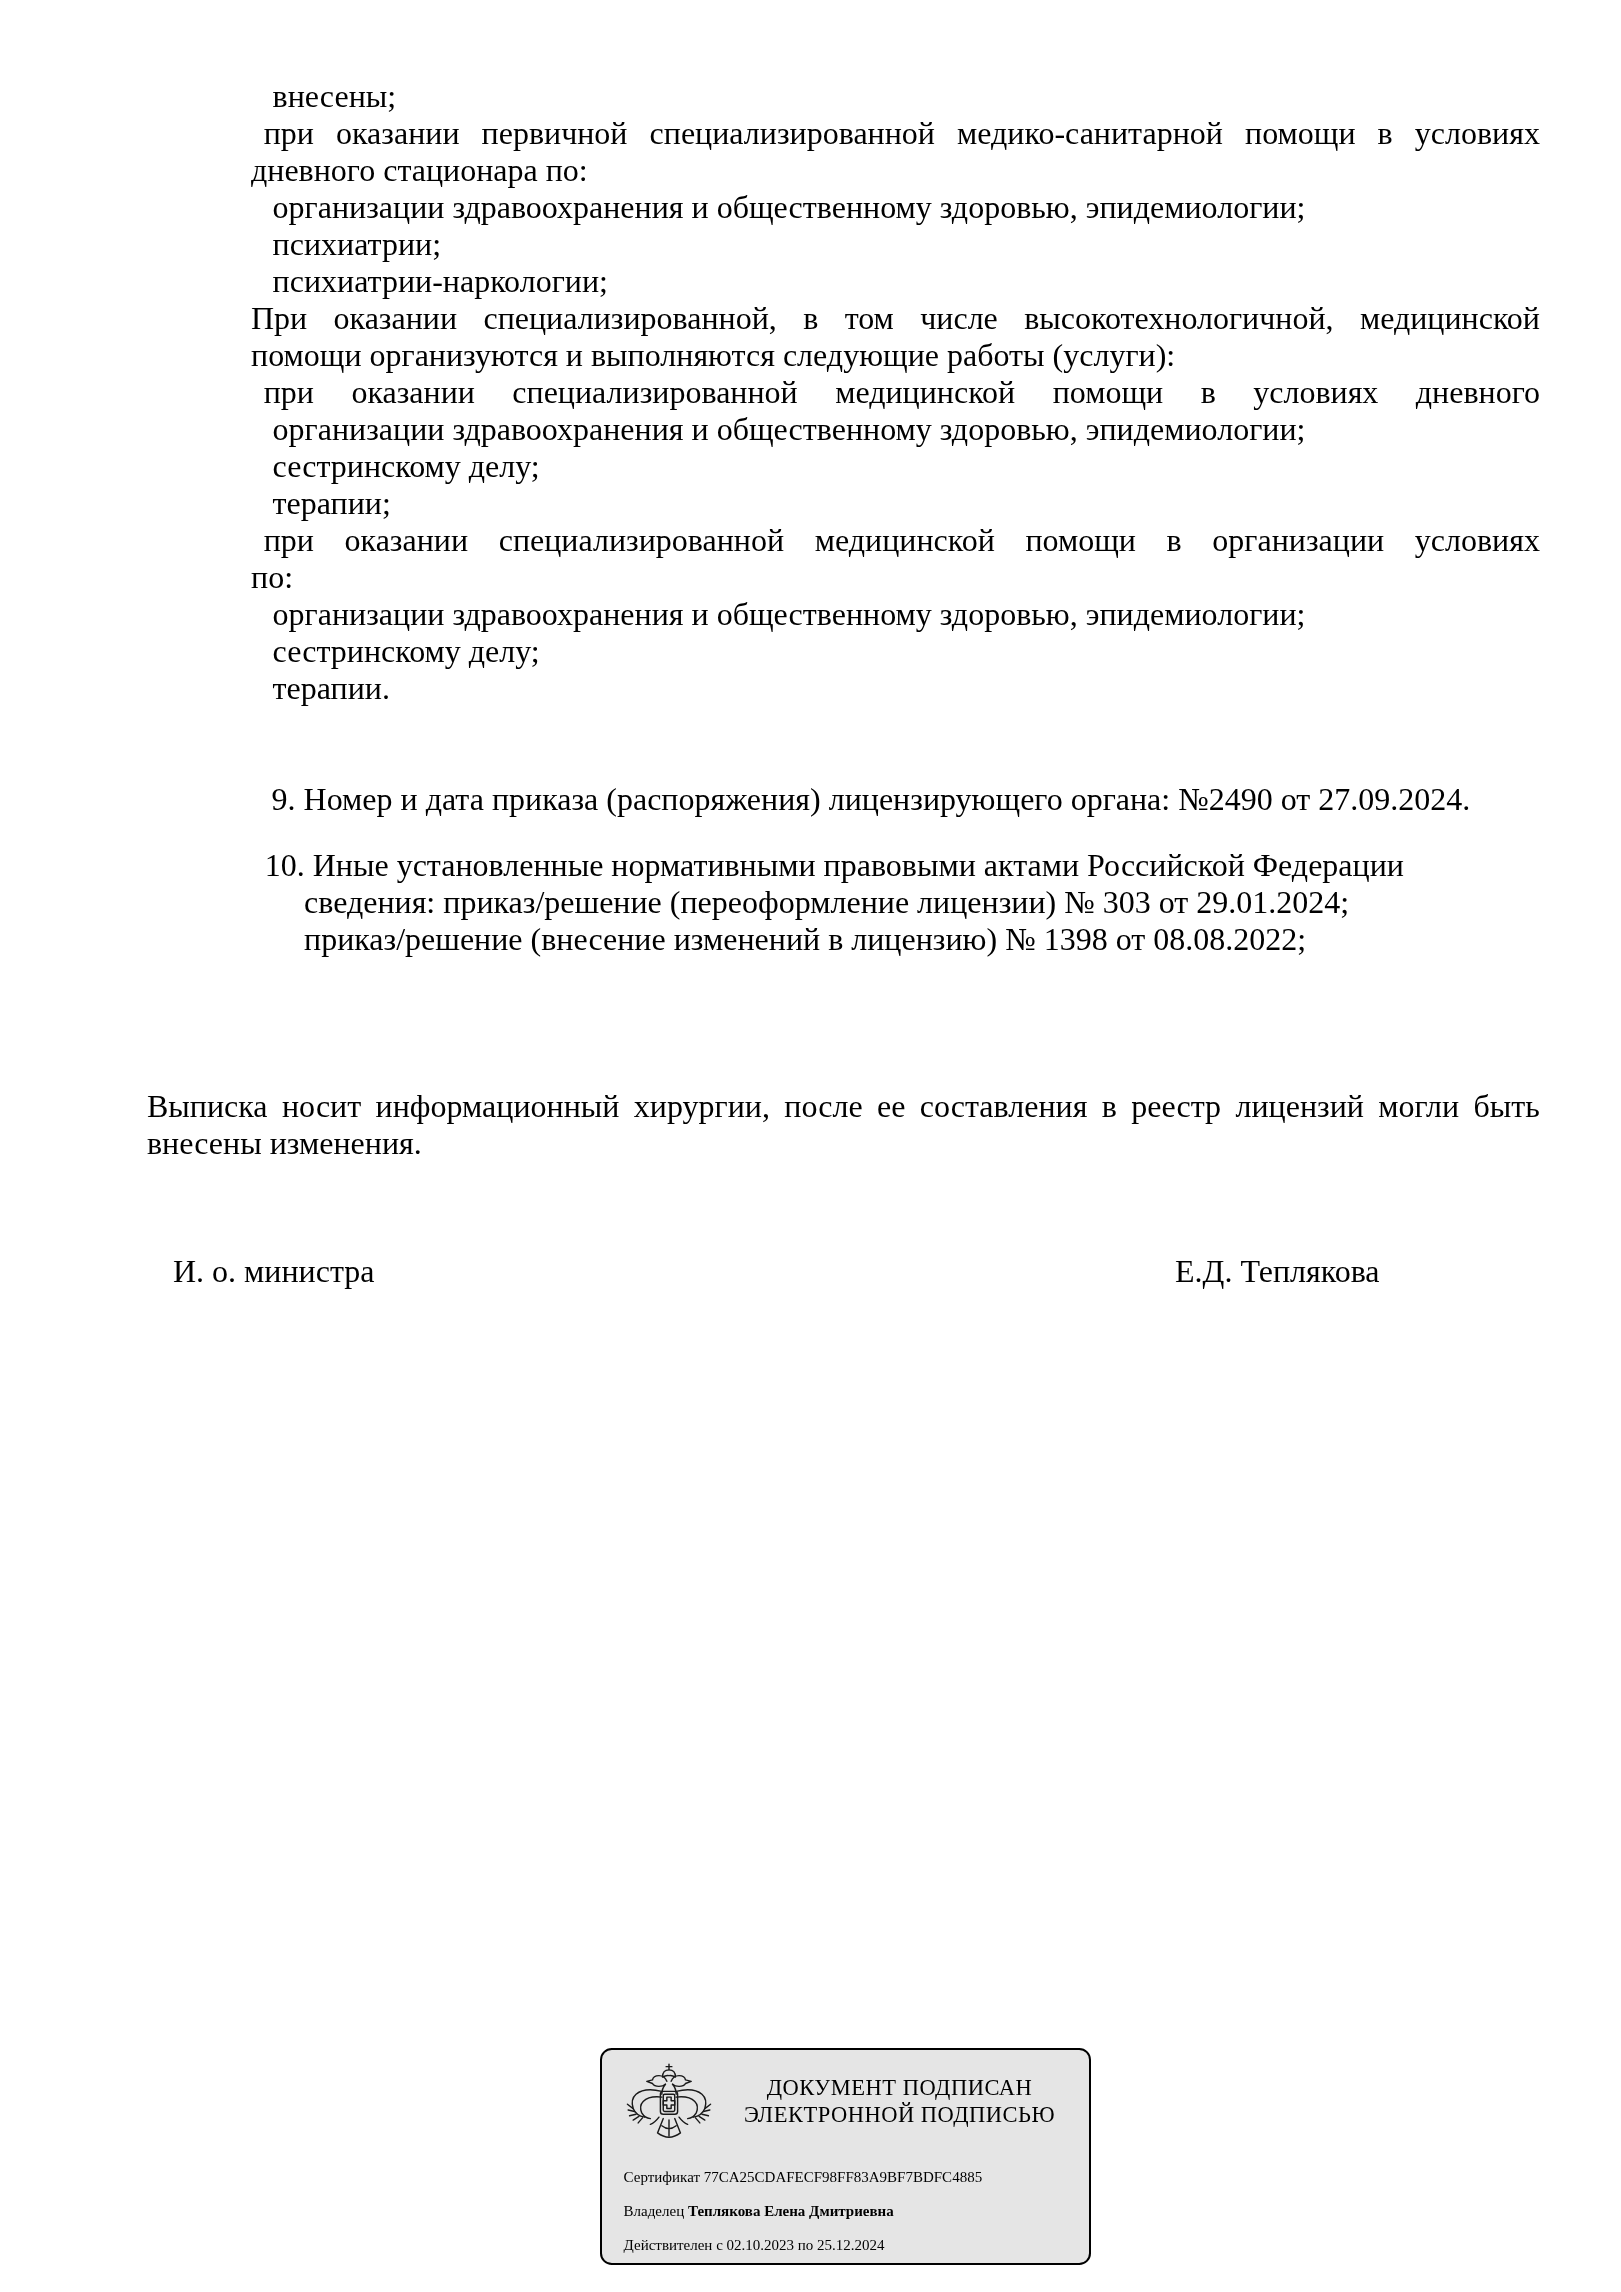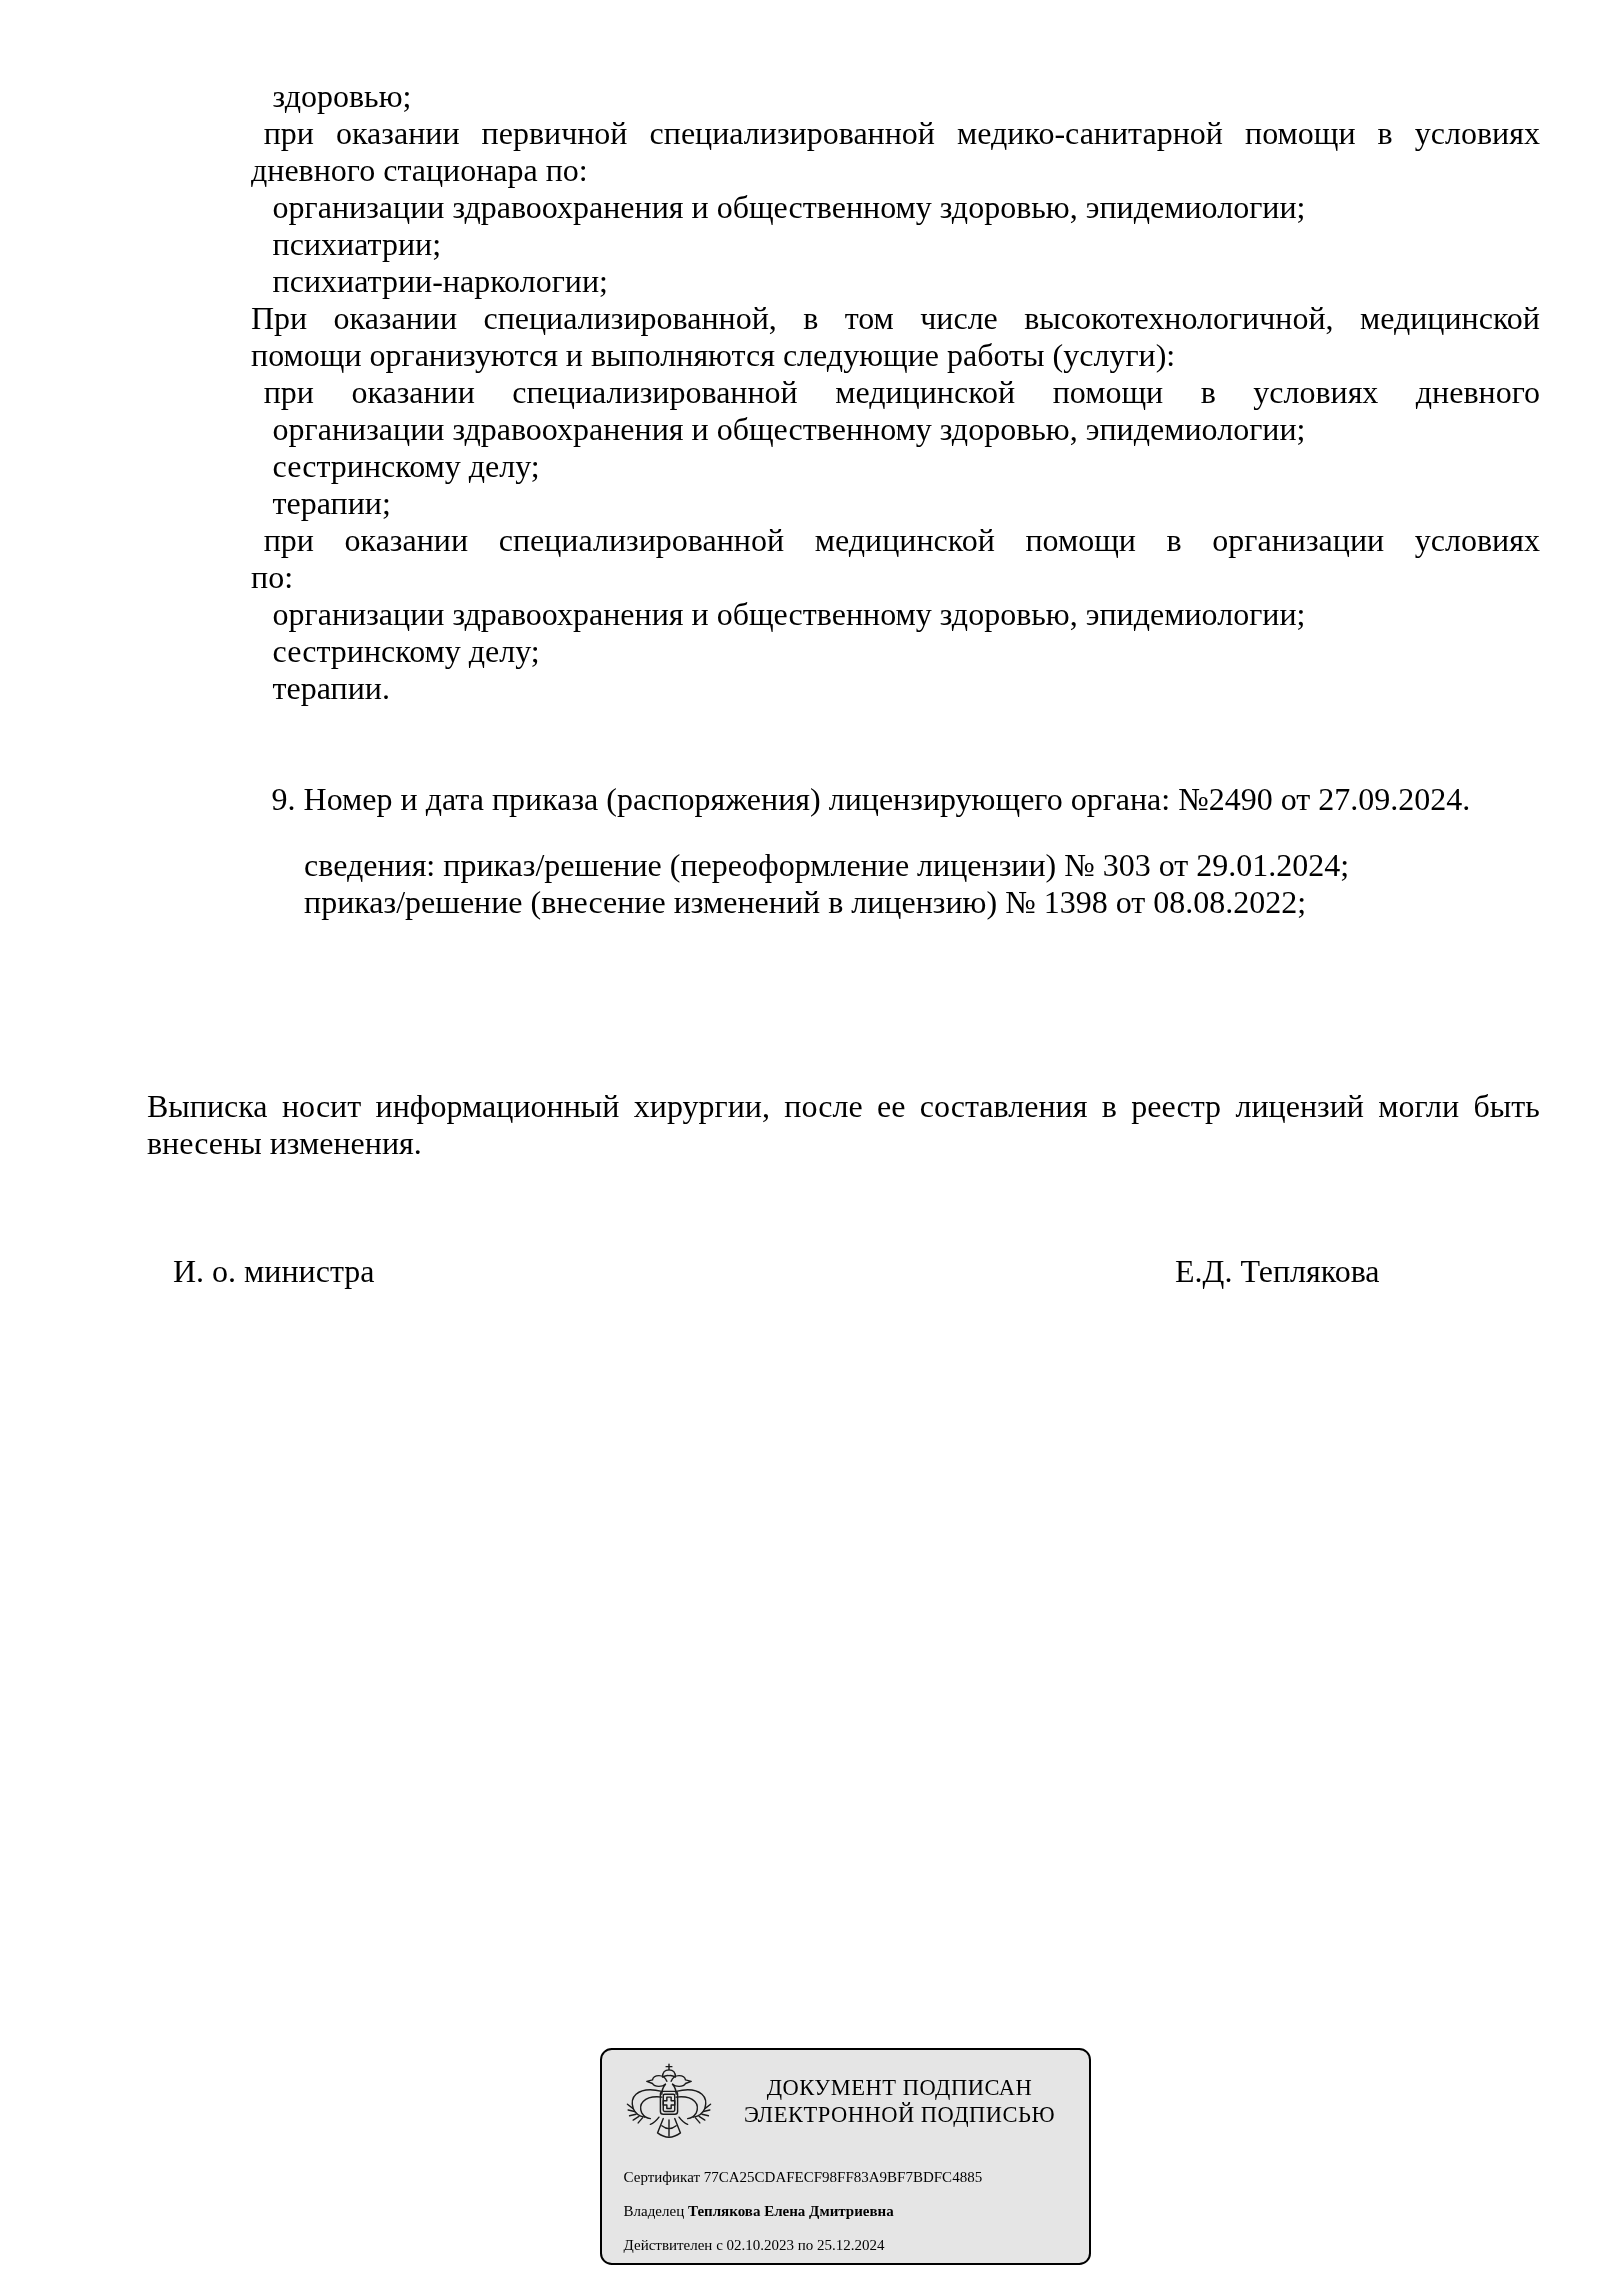--- a/index.html
+++ b/index.html
@@ -37,21 +37,21 @@
   #stamp-owner{top:150px;}
   #stamp-validity{top:184px;}
   .bold{font-weight:bold;}
 </style>
 </head>
 <body>
 
 <div id="page">
 
   <div id="main-text" class="textblock">
-      <div class="tline" style="padding-left: 21.6px;">здоровью;</div>
+      <div class="tline" style="padding-left: 21.6px;">внесены;</div>
       <div class="tline just" style="padding-left: 12.7px;">
         <span>при</span>
         <span>оказании</span>
         <span>первичной</span>
         <span>специализированной</span>
         <span>медико-санитарной</span>
         <span>помощи</span>
         <span>в</span>
         <span>условиях</span>
       </div>
@@ -97,20 +97,21 @@
       <div class="tline" style="padding-left: 21.6px;">организации здравоохранения и общественному здоровью, эпидемиологии;</div>
       <div class="tline" style="padding-left: 21.6px;">сестринскому делу;</div>
       <div class="tline" style="padding-left: 21.6px;">терапии.</div>
     </div>
 
   <div id="section-9" class="textblock">
       <div class="tline" style="padding-left: 20.6px;">9. Номер и дата приказа (распоряжения) лицензирующего органа: №2490 от 27.09.2024.</div>
     </div>
 
   <div id="section-10" class="textblock">
+      <div class="tline" style="padding-left: 13.7px;">10. Иные установленные нормативными правовыми актами Российской Федерации</div>
       <div class="tline" style="padding-left: 53px;">сведения: приказ/решение (переоформление лицензии) № 303 от 29.01.2024;</div>
       <div class="tline" style="padding-left: 53px;">приказ/решение (внесение изменений в лицензию) № 1398 от 08.08.2022;</div>
     </div>
 
   <div id="disclaimer" class="textblock">
       <div class="tline just" style="padding-left: 0px;">
         <span>Выписка</span>
         <span>носит</span>
         <span>информационный</span>
         <span>хирургии,</span>

